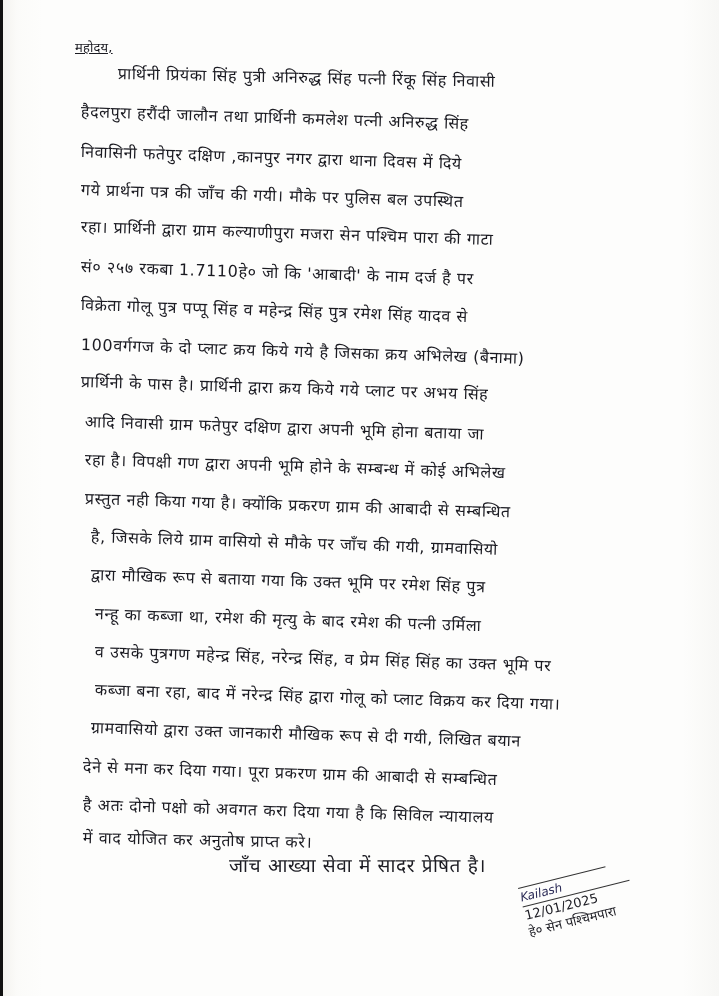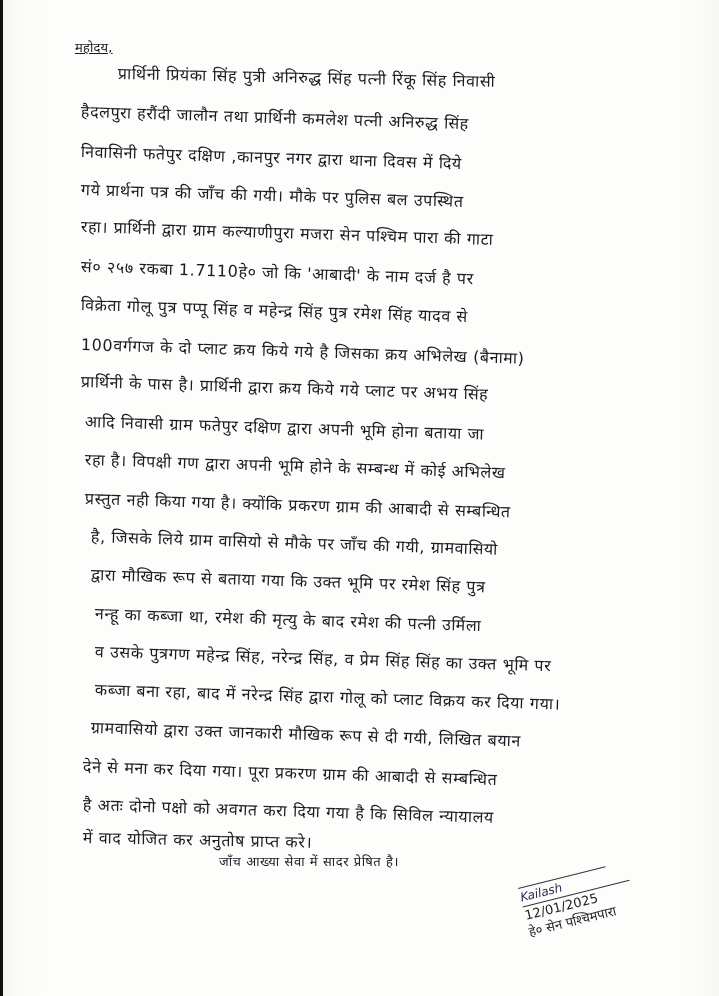--- a/index.html
+++ b/index.html
@@ -24,22 +24,22 @@
       text-decoration: underline;
     }
     .line {
       position: absolute;
       white-space: nowrap;
       font-size: 16px;
       letter-spacing: 0.6px;
       transform-origin: left center;
     }
     .closing {
-      position: absolute; left: 216px; top: 852px;
-      font-size: 13px; white-space: nowrap; letter-spacing: 0.6px;
+      position: absolute; left: 226px; top: 852px;
+      font-size: 19px; white-space: nowrap; letter-spacing: 0.6px;
     }
     .signature-block {
       position: absolute; left: 515px; top: 888px;
       transform: rotate(-14deg); transform-origin: left top;
       font-size: 13px; line-height: 17px;
     }
     .signature-block .sig {
       font-style: italic; font-size: 12px; color: #2a2a55;
       border-top: 1px solid #333; padding-top: 1px; width: 90px;
     }

